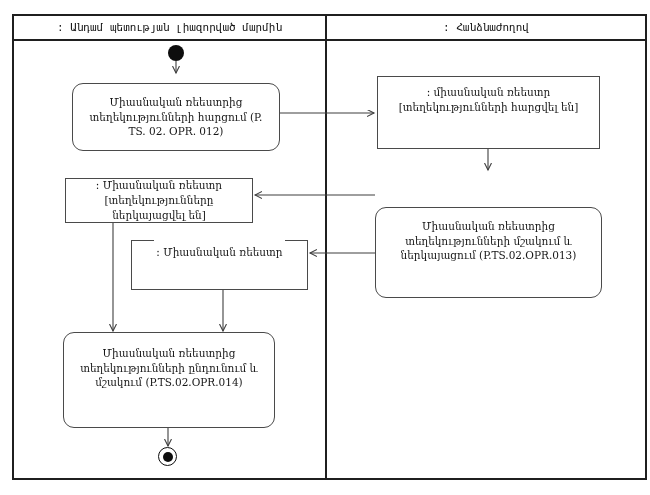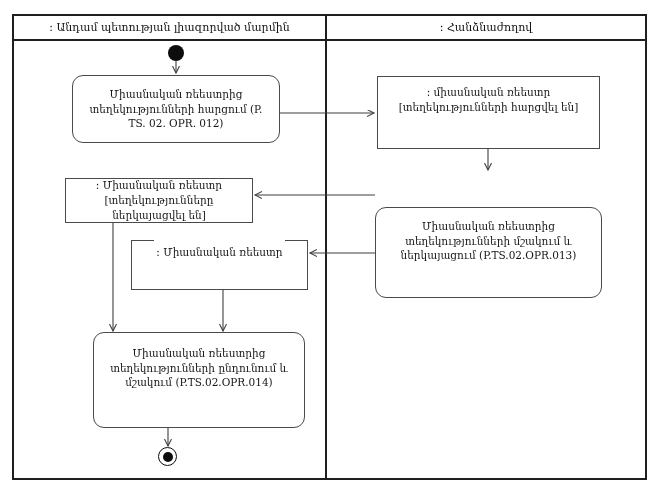--- a/index.html
+++ b/index.html
@@ -28,20 +28,21 @@
   #lane-right { left: 325px; width: 322px; }
   .lane-header {
     height: 25px;
     border-bottom: 2px solid #1f1f1f;
     display: flex;
     align-items: center;
     justify-content: center;
     font-size: 11px;
     color: #111111;
     box-sizing: border-box;
+    font-family: Liberation Mono, monospace;
   }
   
   .node {
     position: absolute;
     box-sizing: border-box;
     background: #ffffff;
     color: #161616;
     font-size: 10.5px;
     line-height: 1.4;
     text-align: center;
@@ -49,26 +50,26 @@
     flex-direction: column;
     align-items: center;
   }
   .activity {
     border: 1.2px solid #4a4a4a;
     border-radius: 11px;
   }
   .object-node {
     border: 1.2px solid #4a4a4a;
   }
-  #node-query-info        { left: 72px;  top: 75px;  width: 208px; height: 68px; justify-content: center; padding: 2px 8px; }
+  #node-query-info        { left: 72px;  top: 83px;  width: 208px; height: 68px; justify-content: center; padding: 2px 8px; }
   #node-registry-queried  { left: 377px; top: 76px;  width: 223px; height: 73px; padding-top: 8px; }
   #node-process-present   { left: 375px; top: 171px; width: 227px; height: 91px; padding-top: 11px; margin-top: 36px; }
   #node-registry-presented{ left: 65px;  top: 178px; width: 188px; height: 45px; justify-content: center; padding: 1px 2px; }
   #node-registry-absent   { left: 131px; top: 240px; width: 177px; height: 50px; padding-top: 5px; border-top: none; }
-  #node-receive-process   { left: 63px;  top: 332px; width: 212px; height: 96px; padding: 13px 10px 0 10px; margin-left: 30px; }
+  #node-receive-process   { left: 63px;  top: 332px; width: 212px; height: 96px; padding: 13px 10px 0 10px; }
   
   #node-registry-absent::before,
   #node-registry-absent::after {
     content: "";
     position: absolute;
     top: 0;
     width: 22px;
     height: 1.2px;
     background: #4a4a4a;
   }

